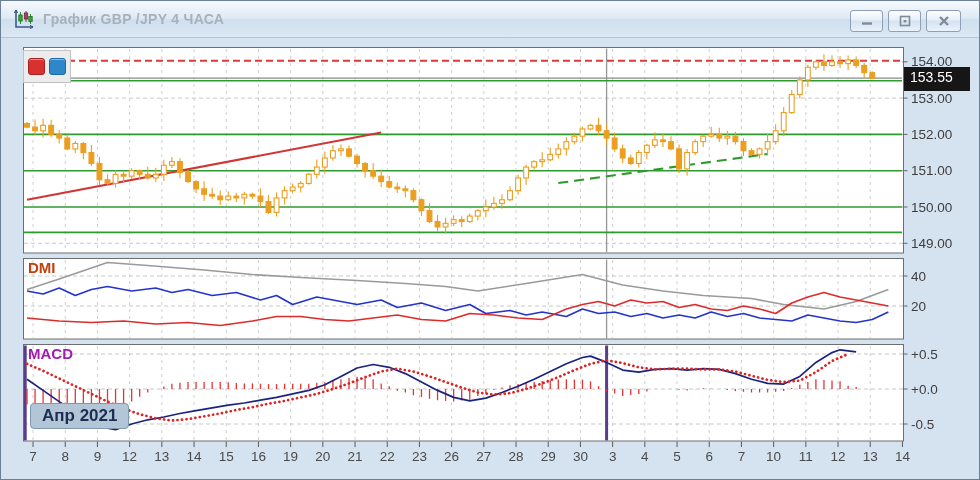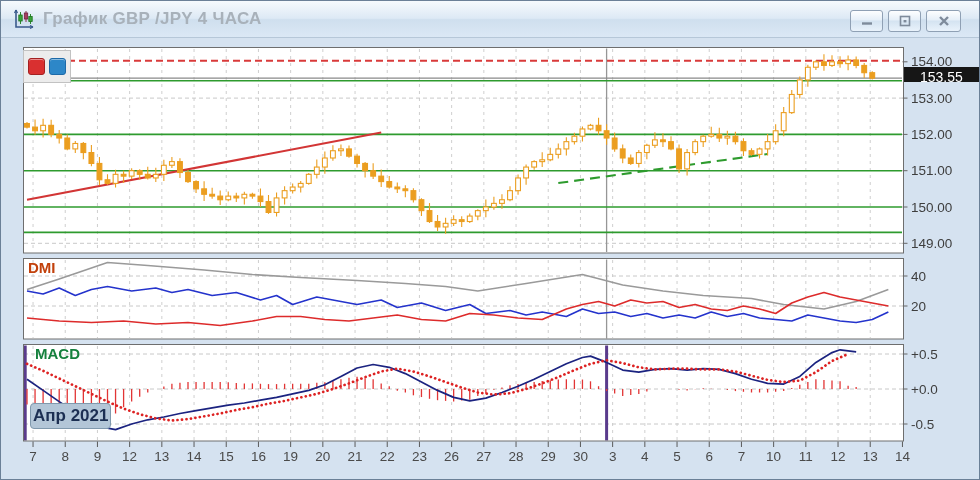--- a/index.html
+++ b/index.html
@@ -1,39 +1,39 @@
 <!DOCTYPE html>
 <html><head>
 <meta charset="utf-8">
 <style>
   html,body{margin:0;padding:0;background:#aebfd0;font-family:"Liberation Sans",sans-serif;}
   .window{position:relative;width:978px;height:478px;background:#d5e2f0;border:1px solid #6b8097;overflow:hidden;}
   .titlebar{position:absolute;left:0;top:0;right:0;height:36px;z-index:3;
     background:linear-gradient(#f6fafd,#dde9f5 48%,#cfdfee 52%,#dbe8f5);
     border-bottom:1px solid #b6c7d8;display:flex;align-items:center;}
   .ticon{margin-left:12px;width:22px;height:22px;display:inline-block;}
-  .ttext{margin-left:8px;font-size:17px;font-weight:700;color:#a8b1ba;letter-spacing:.3px;}
+  .ttext{margin-left:8px;font-size:14px;font-weight:700;color:#a8b1ba;letter-spacing:.3px;}
   .winbtn{position:absolute;top:9px;width:31px;height:20px;border:1px solid #8fa0b4;border-radius:3px;
     background:linear-gradient(#fdfeff,#e6eff8 45%,#d4e3f1 50%,#e9f2fb);
     display:flex;align-items:center;justify-content:center;cursor:pointer;}
   .winbtn svg{stroke:#7e8b9b;stroke-width:2.4;fill:none;}
   .btn-min{right:96px;} .btn-max{right:58px;} .btn-close{right:18px;width:33px;}
   .content{position:absolute;inset:36px 0 0 0;z-index:2;pointer-events:none;}
   .content > *{pointer-events:auto;}
   #cv{position:absolute;left:0;top:0;z-index:1;}
   .legendbox{position:absolute;left:22px;top:13px;width:46px;height:31px;background:#ececec;
     border:1px solid #c2c2c2;display:flex;align-items:center;justify-content:center;gap:4px;}
   .sq{width:15px;height:15px;border-radius:3px;border:1px solid #888;box-shadow:inset 0 1px 0 rgba(255,255,255,.45);cursor:pointer;}
-  .pricebadge{position:absolute;left:903px;top:30px;width:60px;height:15px;background:#161616;color:#ffffff;
-    font-size:14px;line-height:20px;padding-left:16px;}
+  .pricebadge{position:absolute;left:903px;top:30px;width:60px;height:24px;background:#161616;color:#ffffff;
+    font-size:14px;line-height:20px;padding-left:6px;}
   .indlabel{position:absolute;font-size:15px;font-weight:700;}
   .indlabel.dmi{left:27px;top:222px;color:#c2410c;}
-  .indlabel.macd{left:34px;top:308px;color:#15803d;}
+  .indlabel.macd{left:27px;top:308px;color:#a21caf;}
   .monthbadge{position:absolute;top:366px;background:#b3c6d7;border:1px solid #8099ad;border-radius:4px;
-    color:#1c2f52;font-weight:700;font-size:17px;padding:2px 2px;}
+    color:#1c2f52;font-weight:700;font-size:17px;padding:2px 11px;}
   .monthbadge.m1{left:29px;} .monthbadge.m2{left:610px;}
 </style>
 </head>
 <body>
 
 <div class="window">
 
   <svg id="cv" width="978" height="478">
       <g>
         <rect x="22.5" y="46.5" width="880" height="205.5" fill="#ffffff"></rect>

